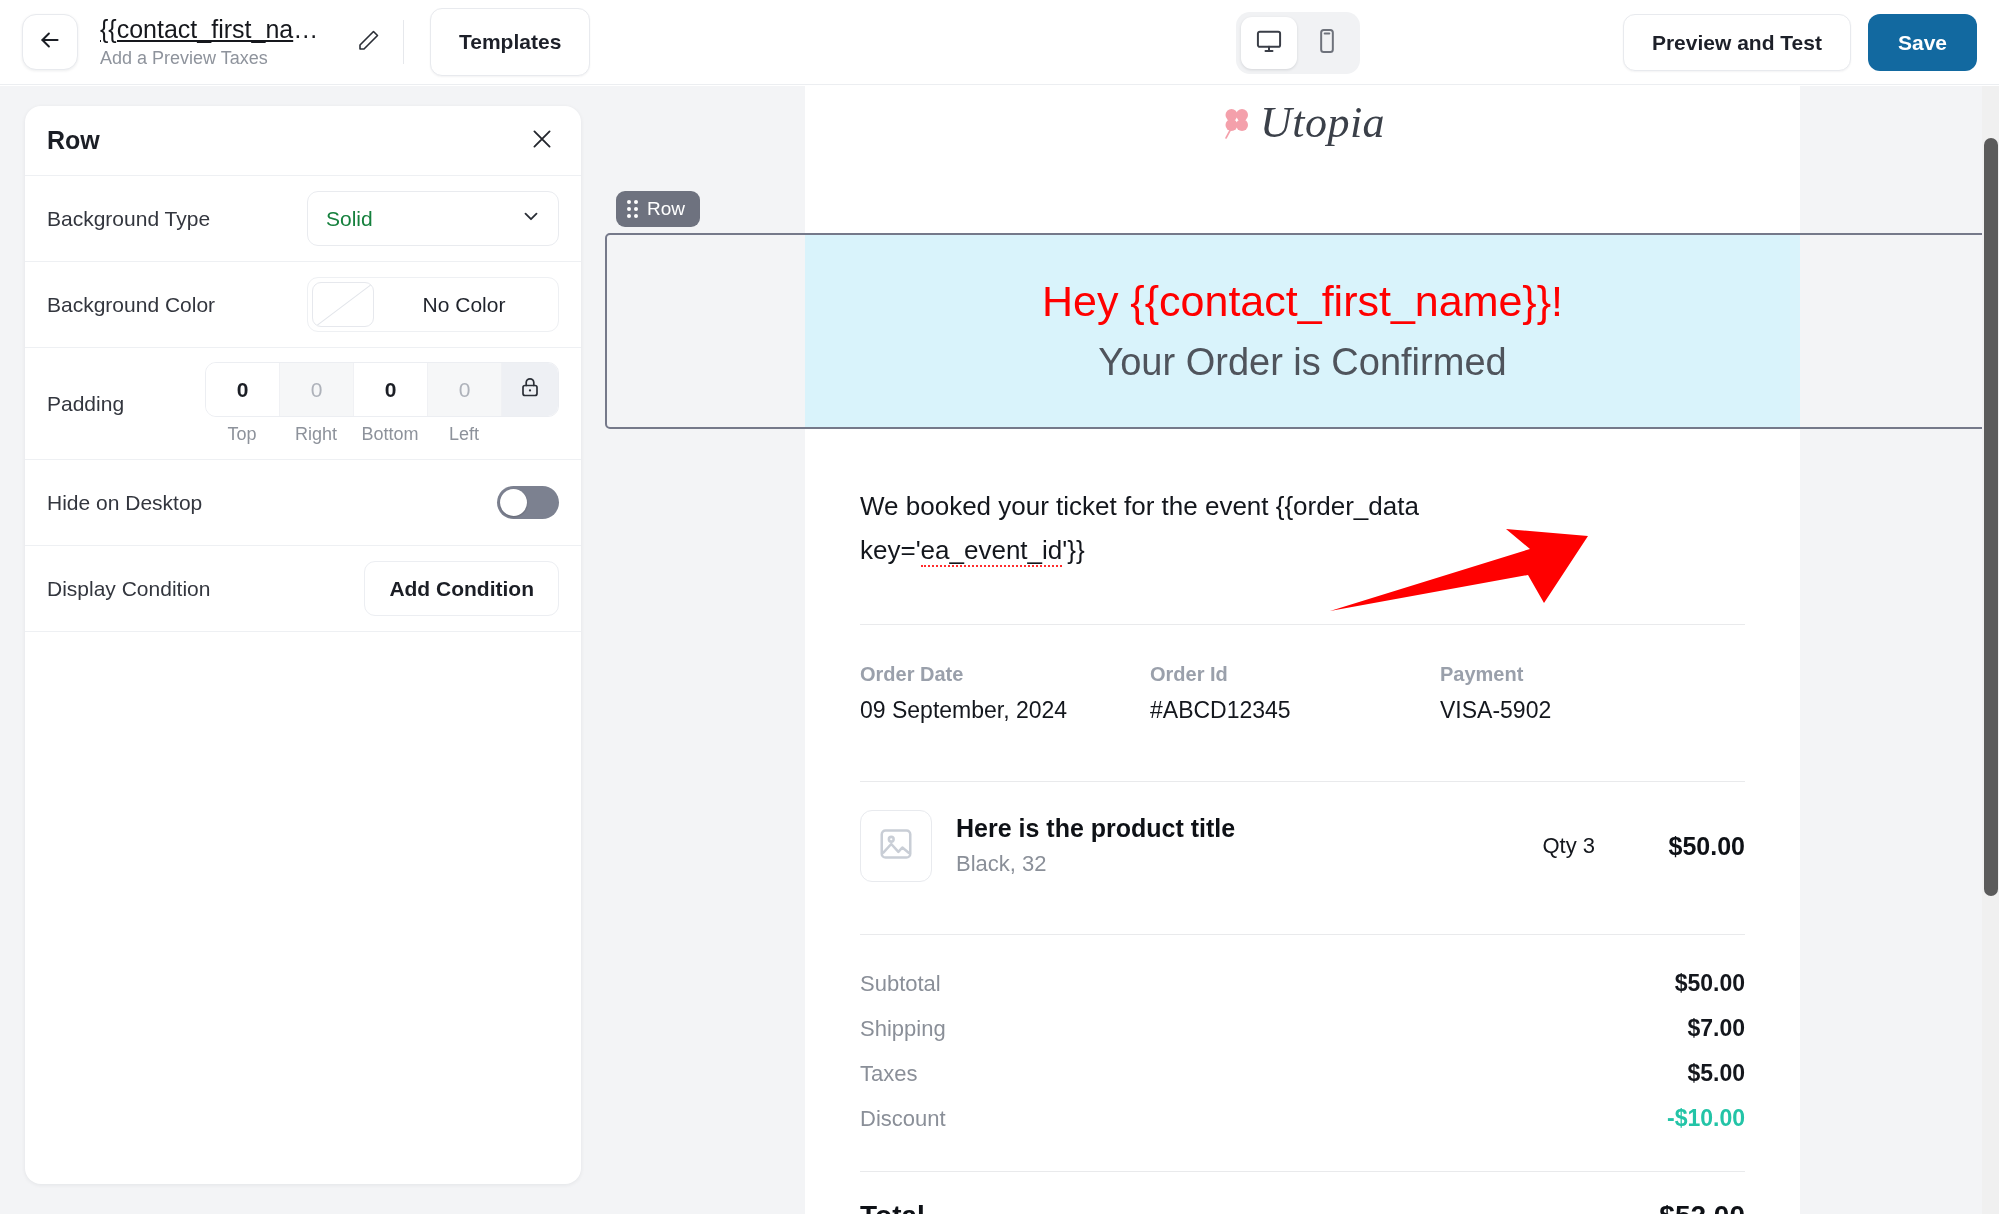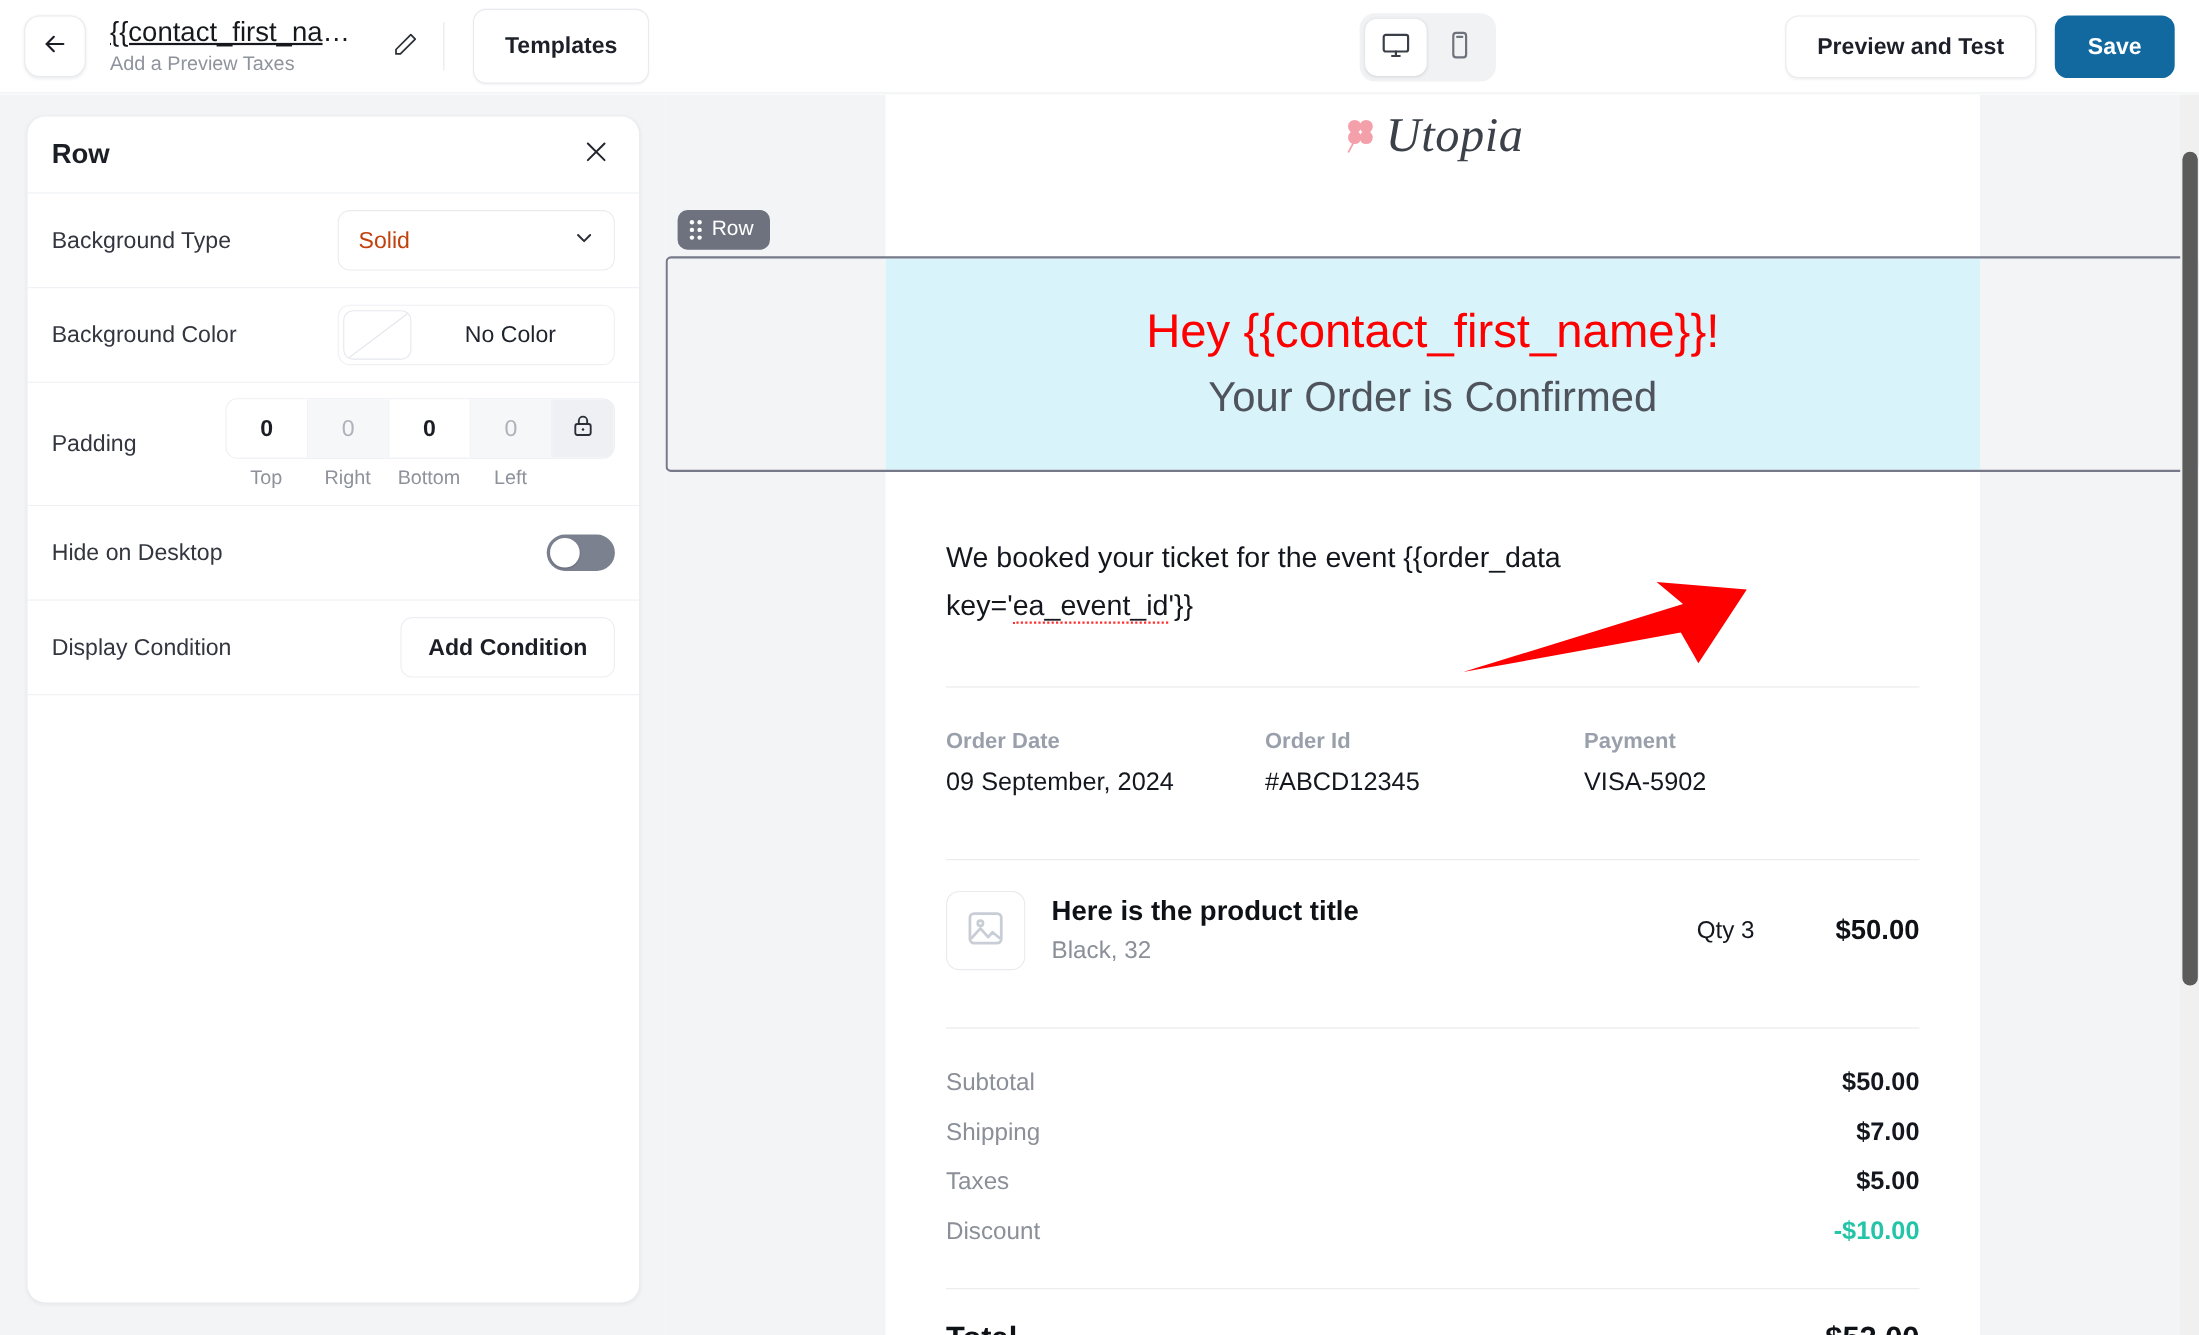--- a/index.html
+++ b/index.html
@@ -111,21 +111,21 @@
   }
   .row-field.tall { min-height: 112px; align-items: center; }
   .row-label { font-size: 21px; color: #33363e; }
 
   .select-ctl {
     width: 252px; height: 55px;
     border: 1px solid #e9ebef; border-radius: 11px;
     display: flex; align-items: center; justify-content: space-between;
     padding: 0 16px 0 18px; cursor: pointer; background: #fff;
   }
-  .select-ctl span { font-size: 21px; color: #c2410c; }
+  .select-ctl span { font-size: 21px; color: #15803d; }
   .select-ctl svg { width: 22px; height: 22px; }
 
   .color-ctl {
     width: 252px; height: 55px;
     border: 1px solid #eef0f3; border-radius: 11px;
     display: flex; align-items: center; padding: 4px 4px; cursor: pointer; background: #fff;
   }
   .swatch {
     width: 62px; height: 45px; border: 1px solid #e6e8ed; border-radius: 9px;
     position: relative; overflow: hidden; background: #fff; flex: none;

